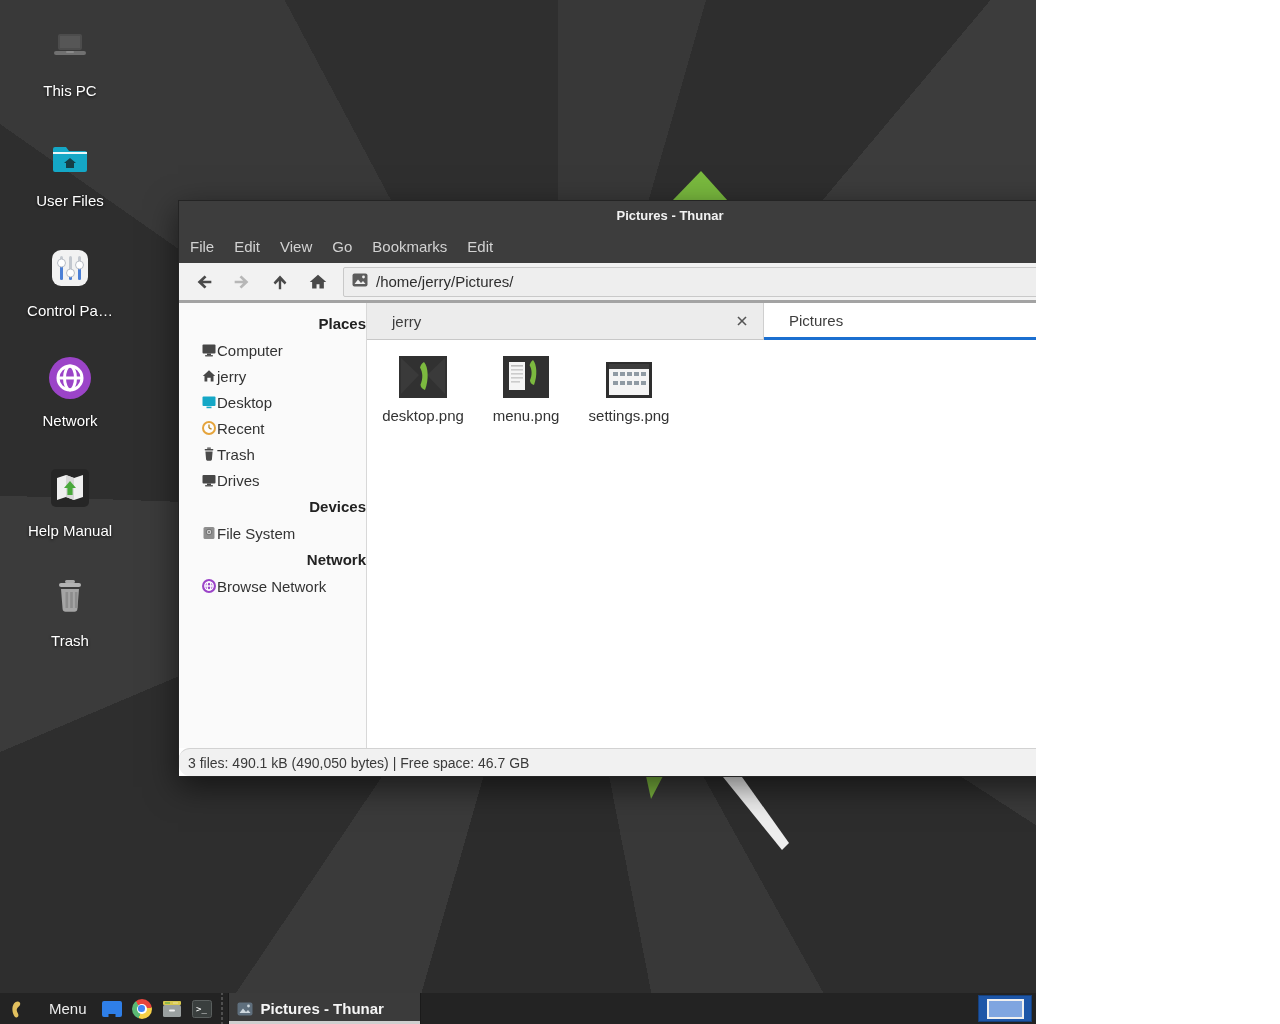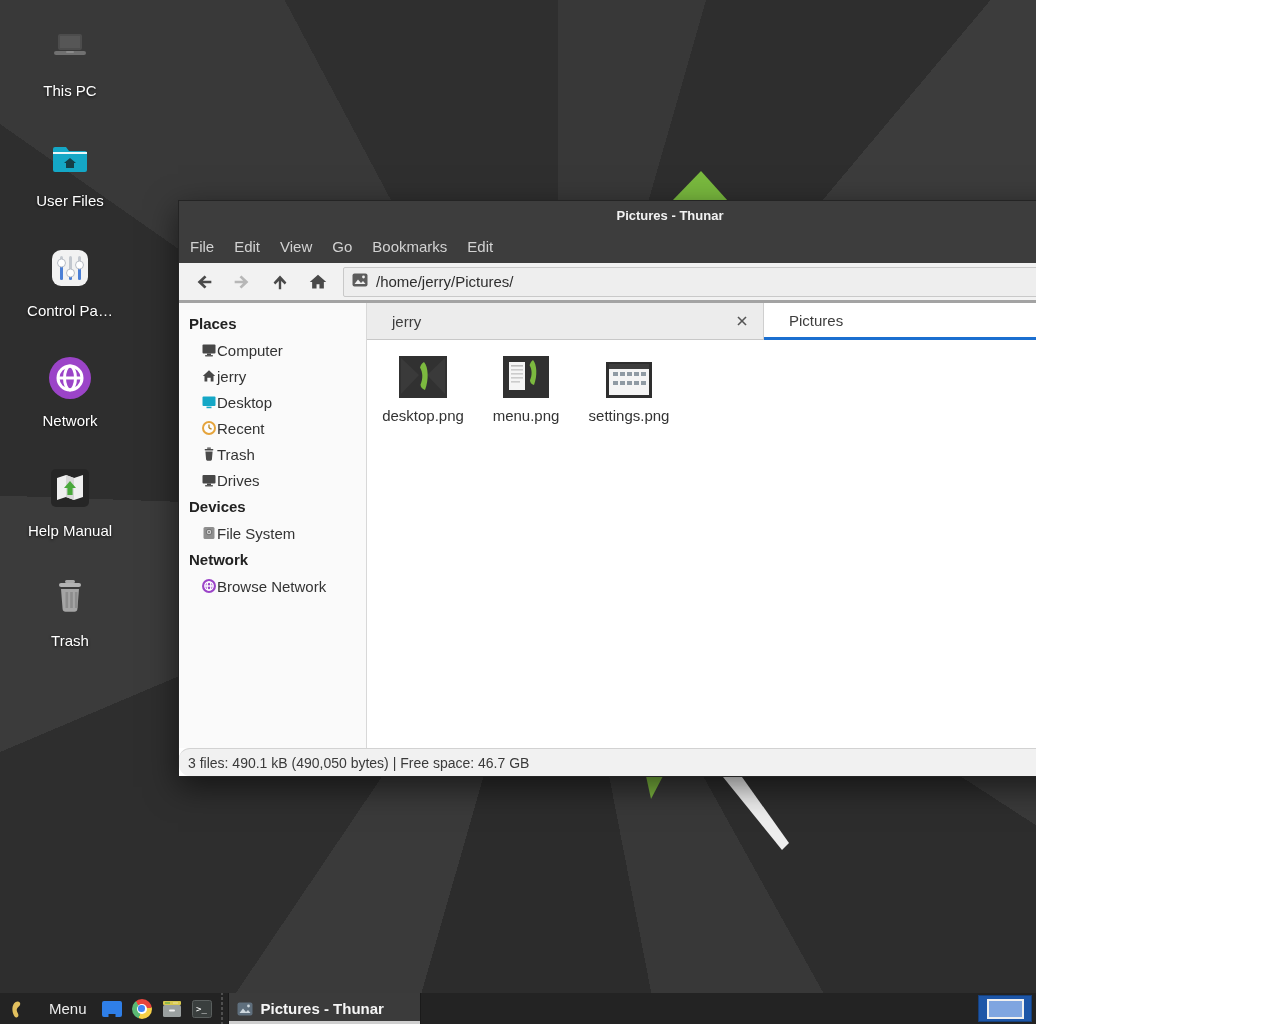--- a/index.html
+++ b/index.html
@@ -46,21 +46,21 @@
   .toolbar { height:40px; background:#f2f2f2; border-bottom:3px solid #a3a3a3;
     flex:0 0 40px; display:flex; align-items:center; padding:0 10px 0 6px; }
   .tbtn { width:30px; height:30px; display:flex; align-items:center;
     justify-content:center; margin:0 4px; border-radius:3px; }
   .pathbar { flex:1; height:30px; margin:0 6px 0 6px; background:#eeeeee;
     border:1px solid #c9c9c9; border-radius:2px; display:flex; align-items:center;
     padding:0 8px; gap:8px; }
   .pathbar .ptxt { font-size:15px; color:#2e2e2e; }
   .searchbtn { width:32px; height:30px; display:flex; align-items:center; justify-content:center; }
 
-  .main { flex:1; display:flex; min-height:0; }
+  .main { flex:1; display:flex; min-height:0;text-align:right; }
   .sidebar { width:188px; background:#fafafa; border-right:1px solid #d8d8d8;
     padding-top:7px; overflow:hidden; }
   .sb-header { font-size:15px; font-weight:bold; color:#222; padding:5px 0 5px 10px; }
   .sb-item { display:flex; align-items:center; gap:0; height:26px;
     padding-left:22px; font-size:15px; color:#333; cursor:default; }
   .sb-item svg { flex:0 0 16px; }
 
   .content { flex:1; display:flex; flex-direction:column; min-width:0; }
   .tabbar { height:37px; flex:0 0 37px; display:flex; background:#e0e0e0; }
   .tab { flex:1; display:flex; align-items:center; font-size:15px; color:#3d3d3d;

